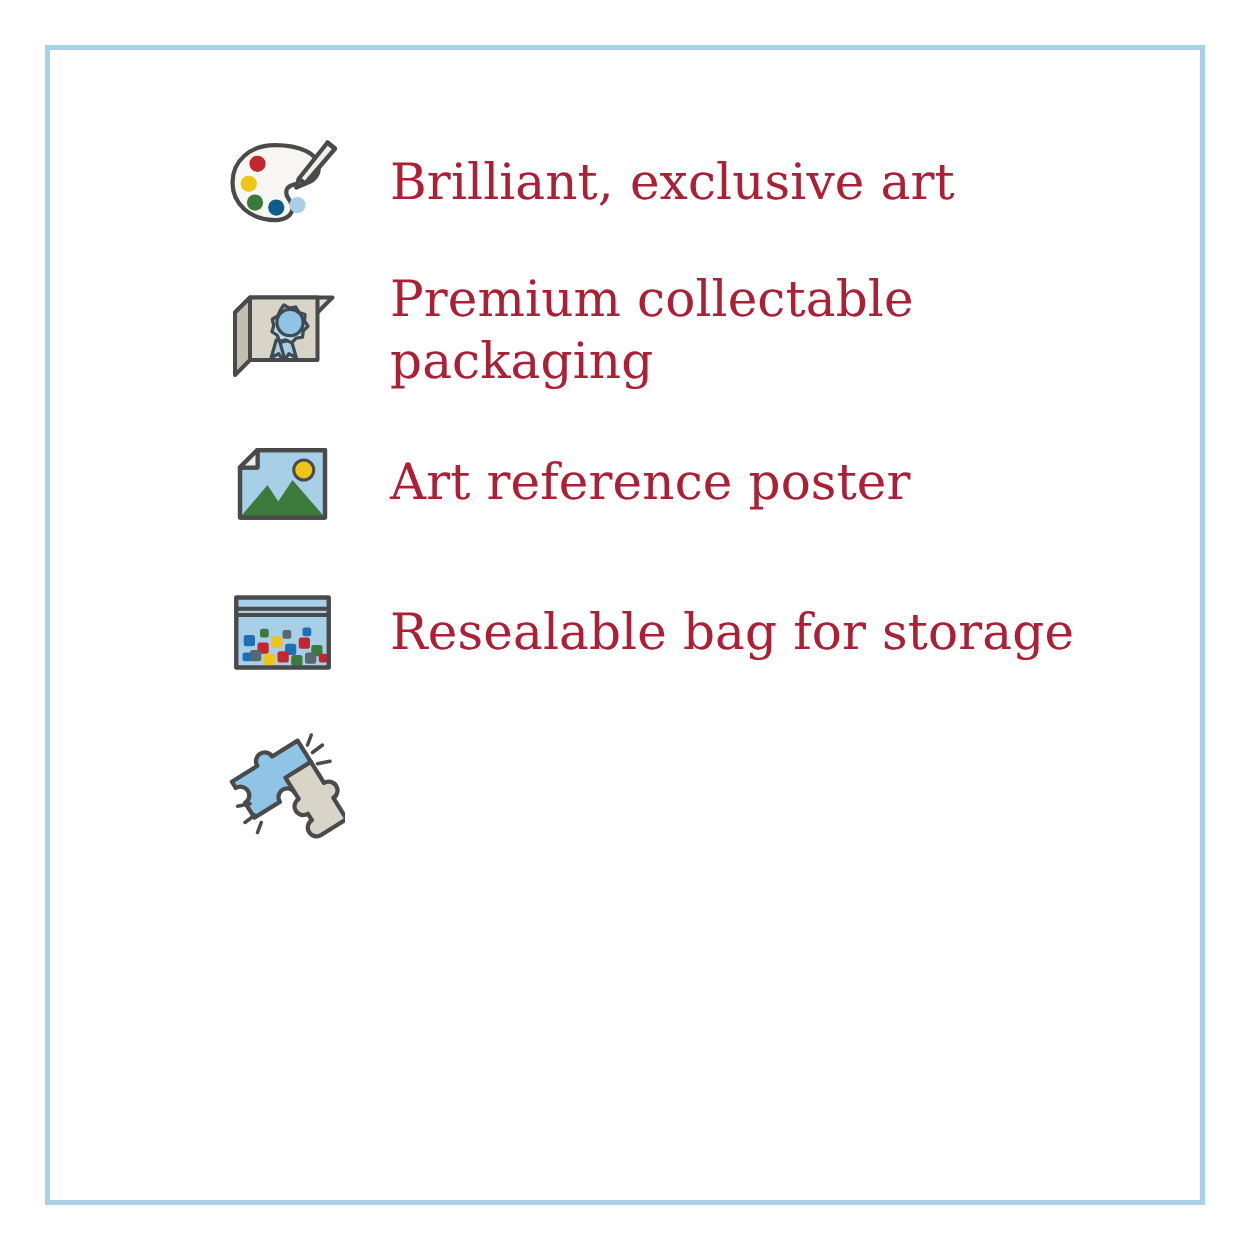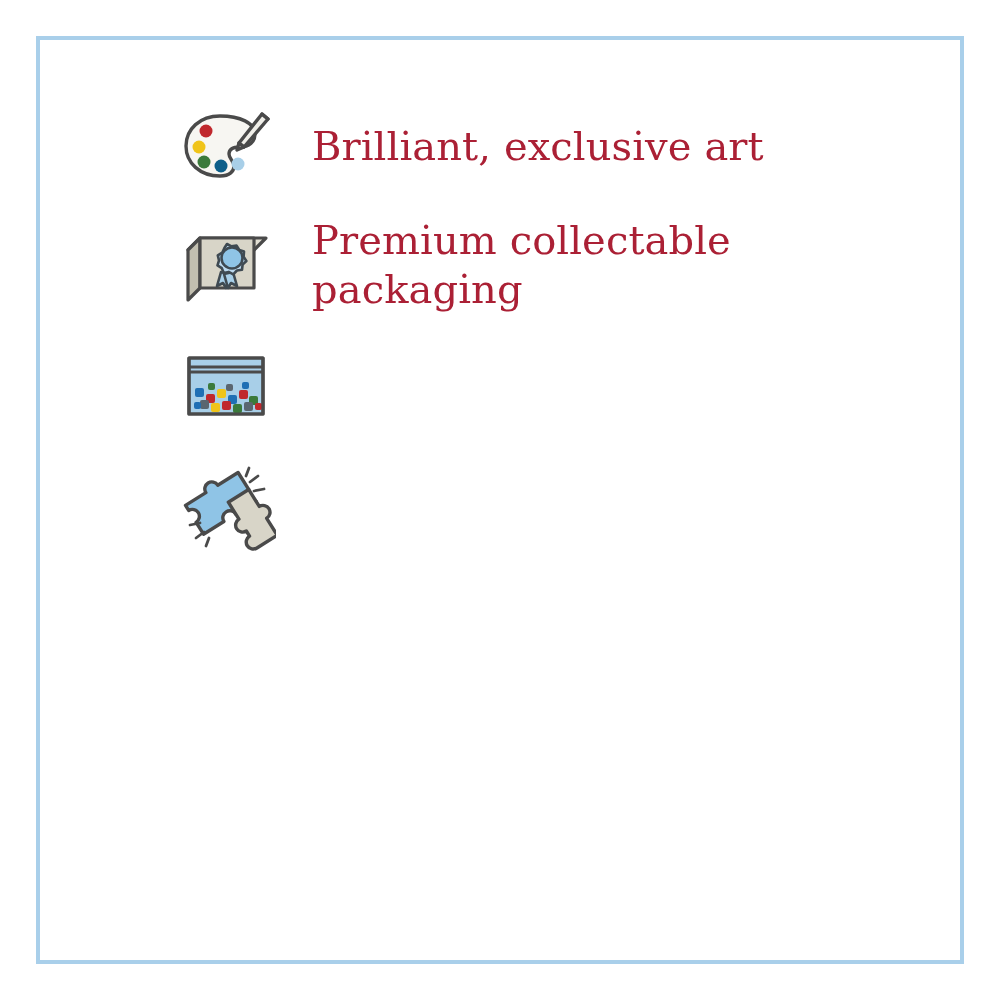--- a/index.html
+++ b/index.html
@@ -125,20 +125,38 @@
             <circle cx="56" cy="42" r="10.5" fill="#8fc4e6"></circle>
           </g>
         </svg>
       </div>
       <div class="label-cell">
         <div class="feature-label">Premium collectable
 packaging</div>
       </div>
     </div>
 
+    <div class="feature-row">
+      <div class="icon-cell">
+        <svg width="100" height="100" viewBox="0 0 100 100">
+          <g stroke="#4a4a4a" stroke-width="3.4" stroke-linejoin="round">
+            <path d="M30 24 L84 24 L84 78 L16 78 L16 38 Z" fill="#a8cfe8"></path>
+            <path d="M16 38 L30 38 L30 24 Z" fill="#ececea"></path>
+          </g>
+          <circle cx="67" cy="40" r="8" fill="#f0c419" stroke="#4a4a4a" stroke-width="2.4"></circle>
+          <path d="M16 78 L38 52 L55 78 Z" fill="#3b7a3b"></path>
+          <path d="M38 78 L58 48 L84 78 Z" fill="#3b7a3b"></path>
+          <path d="M30 24 L84 24 L84 78 L16 78 L16 38 Z" fill="none" stroke="#4a4a4a" stroke-width="3.4" stroke-linejoin="round"></path>
+          <path d="M16 38 L30 38 L30 24 Z" fill="#ececea" stroke="#4a4a4a" stroke-width="3.2" stroke-linejoin="round"></path>
+        </svg>
+      </div>
+      <div class="label-cell">
+        <div class="feature-label">Art reference poster</div>
+      </div>
+    </div>
 
     <div class="feature-row">
       <div class="icon-cell">
         <svg width="100" height="100" viewBox="0 0 100 100">
           <g stroke="#4a4a4a" stroke-width="3.2" stroke-linejoin="round">
             <rect x="13" y="22" width="74" height="56" fill="#a8cfe8"></rect>
             <line x1="13" y1="31" x2="87" y2="31"></line>
             <line x1="13" y1="36" x2="87" y2="36"></line>
           </g>
           <g>
@@ -155,20 +173,23 @@
             <rect x="68" y="66" width="9" height="9" rx="2" fill="#5a6670"></rect>
             <rect x="18" y="66" width="7" height="7" rx="2" fill="#1f6fb4"></rect>
             <rect x="79" y="67" width="7" height="7" rx="2" fill="#c0282d"></rect>
             <rect x="50" y="48" width="7" height="7" rx="2" fill="#5a6670"></rect>
             <rect x="66" y="46" width="7" height="7" rx="2" fill="#1f6fb4"></rect>
             <rect x="32" y="47" width="7" height="7" rx="2" fill="#3b7a3b"></rect>
           </g>
           <rect x="13" y="22" width="74" height="56" fill="none" stroke="#4a4a4a" stroke-width="3.2" stroke-linejoin="round"></rect>
         </svg>
       </div>
+      <div class="label-cell">
+        <div class="feature-label">Resealable bag for storage</div>
+      </div>
     </div>
 
 
     <div class="feature-row row-tall">
       <div class="icon-cell">
         <svg width="100" height="100" viewBox="0 0 100 100">
           <g transform="rotate(-32 50 50)">
             <g stroke="#4a4a4a" stroke-width="3.4" stroke-linejoin="round" stroke-linecap="round">
               <path d="M16 28 L40 28 A7 7 0 0 1 54 28 L78 28 L78 48 A7 7 0 0 0 78 62 L78 62 L54 62 A7 7 0 0 0 40 62 L16 62 L16 48 A7 7 0 0 0 16 34 Z" fill="#8fc4e6"></path>
             </g>

